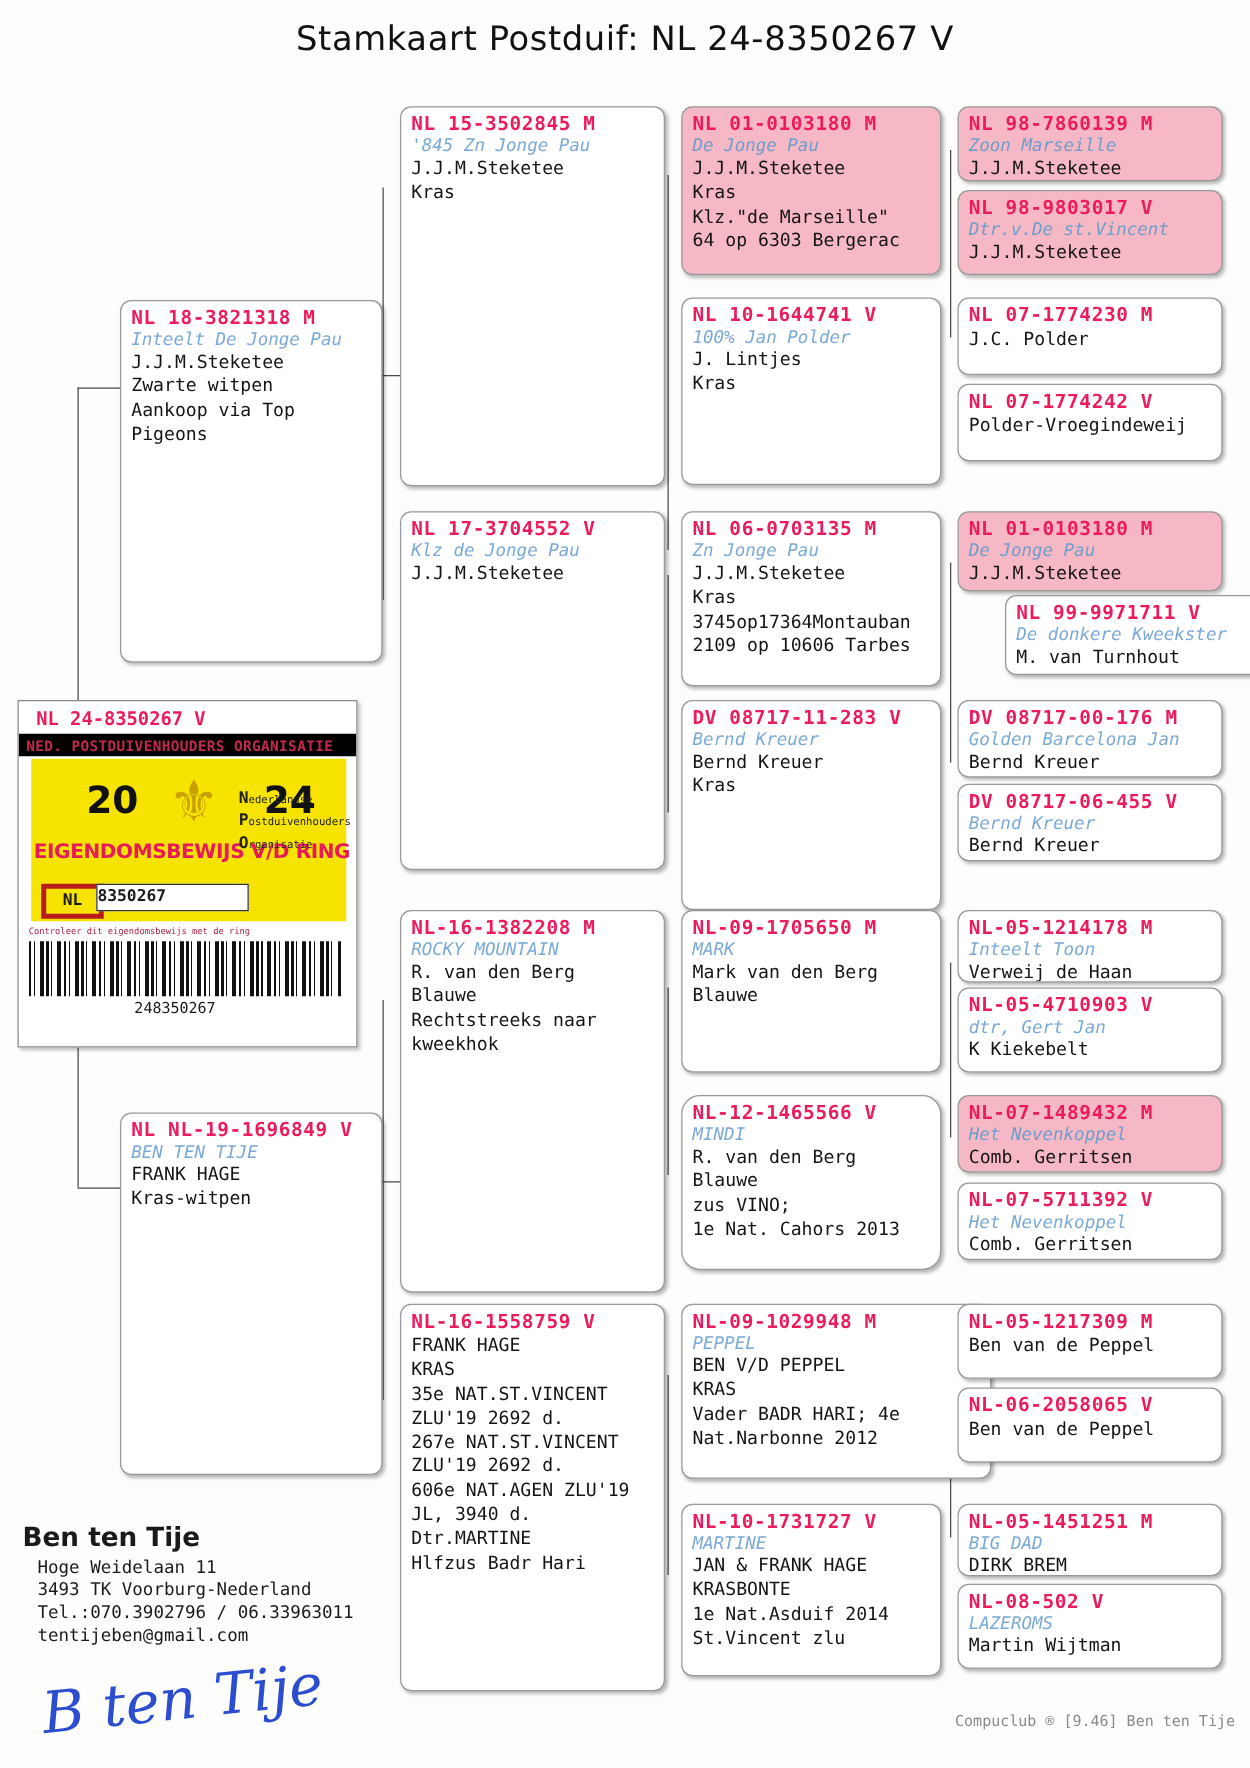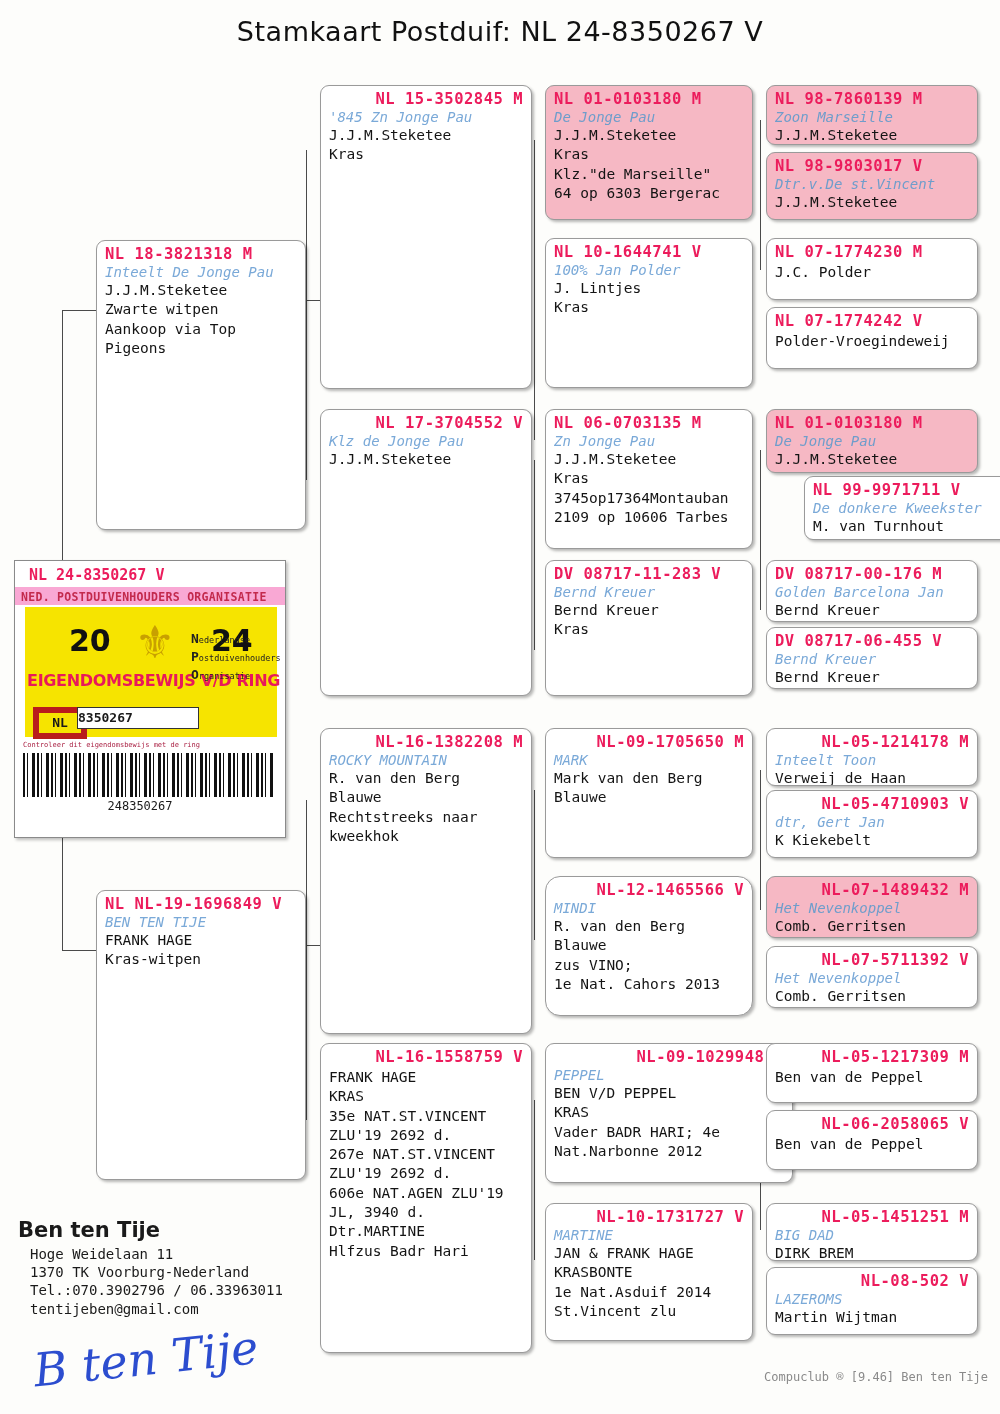--- a/index.html
+++ b/index.html
@@ -22,21 +22,21 @@
     background:#fff;
     box-shadow:2px 2px 3px rgba(0,0,0,.28);
     box-sizing:border-box;
     overflow:hidden;
   }
   .card.pink{background:#f6b8c4;}
   .ring{
     font-size:15.5px;color:#ec1c5c;font-weight:bold;letter-spacing:.5px;
     padding:4px 8px 1px 8px;white-space:nowrap;
   }
-  .ring.ctr{text-align:right;}
+  .ring.ctr{text-align:left;}
   .nick{
     font-size:14px;color:#7aa9d8;font-style:italic;
     padding:0 8px 1px 8px;white-space:nowrap;
   }
   .nick.dark{color:#6f9dcb;}
   .lines{
     font-size:14.5px;line-height:1.33;color:#141414;
     padding:0 8px 4px 8px;white-space:pre;
   }
   
@@ -48,21 +48,21 @@
     position:absolute;left:14px;top:560px;width:272px;height:278px;
     border:1px solid #8a8a8a;background:#fff;
     box-shadow:2px 2px 3px rgba(0,0,0,.25);
     box-sizing:border-box;overflow:hidden;
   }
   .cert-ring{
     font-size:15px;color:#ec1c5c;font-weight:bold;padding:5px 0 3px 14px;
   }
   .cert-body{position:relative;height:238px;background:#fff;}
   .cert-head{
-    position:absolute;top:0;left:0;right:0;height:18px;background:#f9a8d4;
+    position:absolute;top:0;left:0;right:0;height:18px;background:#000000;
     color:#c32a4d;font-size:11.5px;font-weight:bold;letter-spacing:.3px;
     padding:3px 0 0 6px;box-sizing:border-box;
   }
   .cert-yellow{
     position:absolute;left:10px;top:20px;width:252px;height:130px;
     background:#f6e400;
   }
   .cert-20,.cert-24{
     position:absolute;top:36px;font-family:"DejaVu Sans",sans-serif;
     font-size:30px;font-weight:bold;color:#111;
@@ -72,21 +72,21 @@
   .crest{
     position:absolute;left:104px;top:24px;width:72px;height:58px;
     color:#c8a000;font-size:52px;line-height:58px;text-align:center;
   }
   .cert-eig{
     position:absolute;left:12px;top:84px;font-family:"DejaVu Sans",sans-serif;
     font-size:16px;font-weight:bold;color:#e8195a;letter-spacing:-.3px;
   }
   .nl-box{
     position:absolute;left:18px;top:120px;width:42px;height:20px;
-    border:6px solid #b91c1c;background:#f6e400;font-size:13px;font-weight:bold;
+    border:4px solid #b91c1c;background:#f6e400;font-size:13px;font-weight:bold;
     text-align:center;line-height:20px;
   }
   .nl-num{
     position:absolute;left:62px;top:120px;width:120px;height:20px;
     border:1px solid #333;background:#fff;font-size:13px;font-weight:bold;
     text-align:left;line-height:20px;
   }
   .npo-letters{position:absolute;right:6px;top:44px;width:88px;font-size:8.5px;color:#222;}
   .npo-letters div{margin-bottom:3px;}
   .npo-letters b{font-size:13px;}
@@ -233,21 +233,21 @@
 
 <div class="card" style="left:545px;top:409px;width:208px;height:140px;">
   <div class="ring">NL  06-0703135 M</div>
   <div class="nick">Zn Jonge Pau</div>
   <div class="lines">J.J.M.Steketee
 Kras
 3745op17364Montauban
 2109 op 10606 Tarbes</div>
 </div>
 
-<div class="card" style="left:545px;top:560px;width:208px;height:136px;">
+<div class="card" style="left:545px;top:560px;width:208px;height:168px;">
   <div class="ring">DV  08717-11-283 V</div>
   <div class="nick">Bernd Kreuer</div>
   <div class="lines">Bernd Kreuer
 Kras</div>
 </div>
 
 <div class="card" style="left:545px;top:728px;width:208px;height:130px;">
   <div class="ring ctr">NL-09-1705650 M</div>
   <div class="nick">MARK</div>
   <div class="lines">Mark van den Berg
@@ -365,19 +365,19 @@
 </div>
 <div class="card" style="left:766px;top:1267px;width:212px;height:68px;">
   <div class="ring ctr">NL-08-502 V</div>
   <div class="nick">LAZEROMS</div>
   <div class="lines">Martin Wijtman</div>
 </div>
 
 <div class="owner">
   <div class="owner-name">Ben ten Tije</div>
   <div class="owner-line">Hoge Weidelaan 11</div>
-  <div class="owner-line">1370 TK  Voorburg-Nederland</div>
+  <div class="owner-line">3493 TK  Voorburg-Nederland</div>
   <div class="owner-line">Tel.:070.3902796 / 06.33963011</div>
   <div class="owner-line">tentijeben@gmail.com</div>
 </div>
 <div class="sig">B ten Tije</div>
 
 <div class="footnote">Compuclub ® [9.46]  Ben ten Tije</div>
 
 </body></html>

